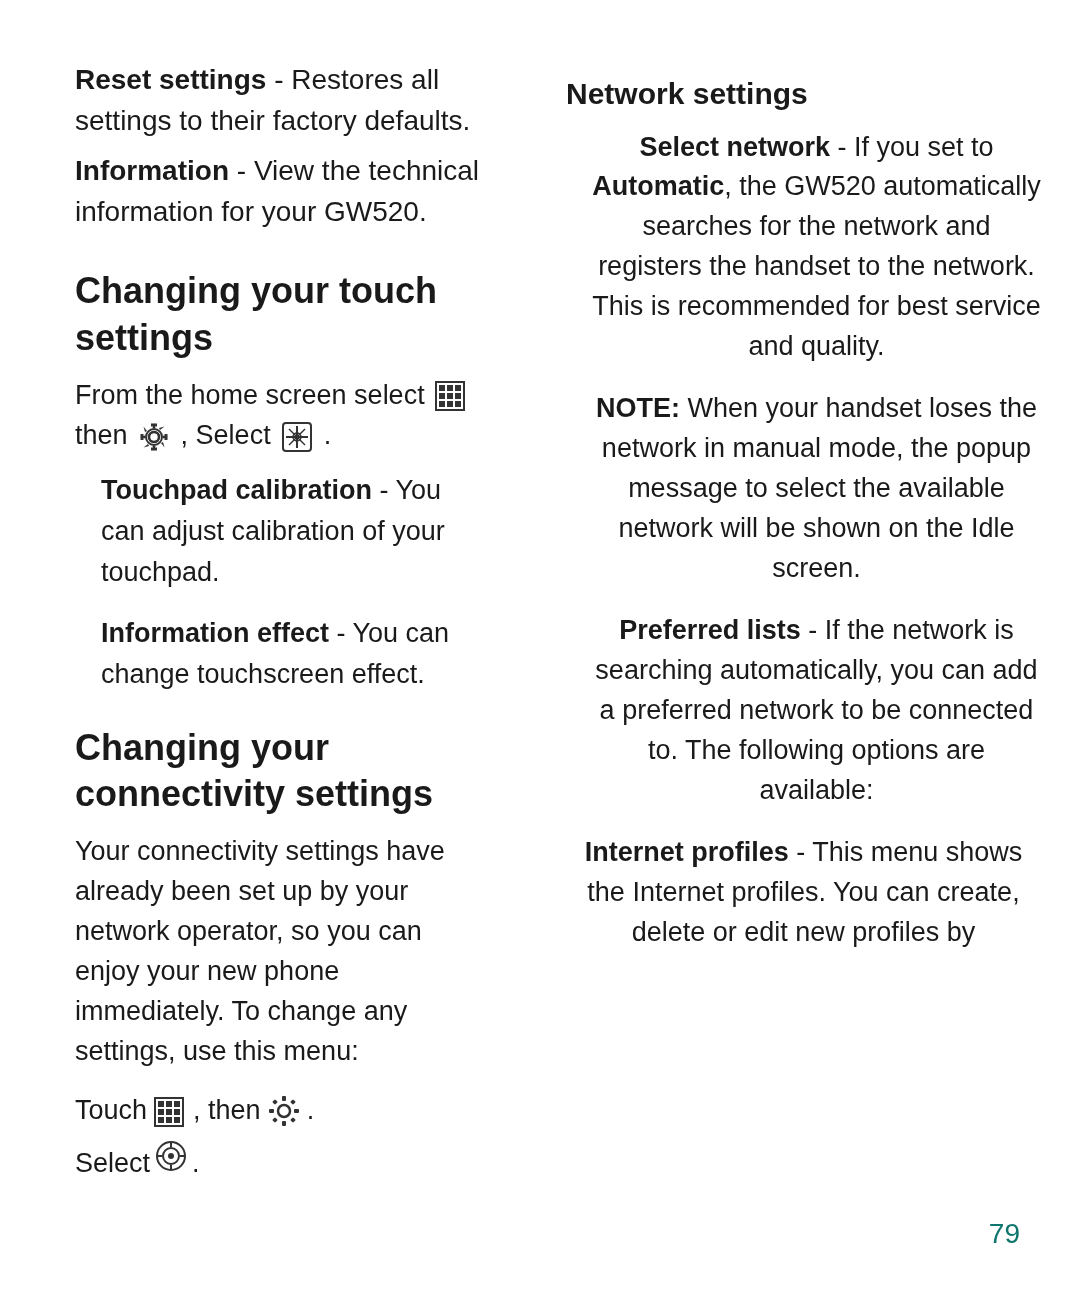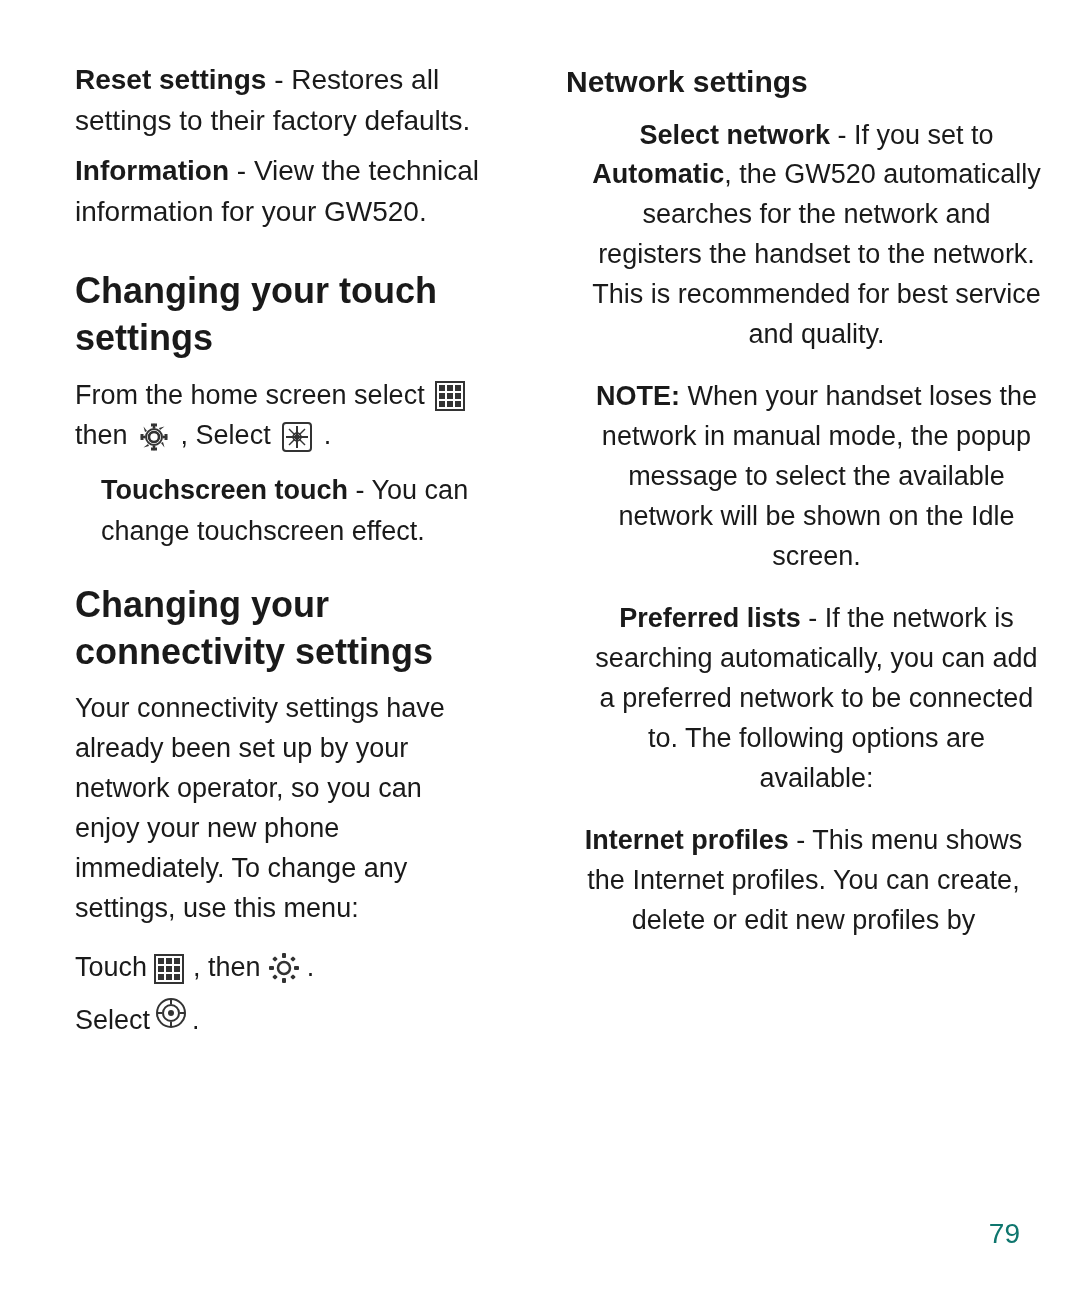--- a/index.html
+++ b/index.html
@@ -121,21 +121,21 @@
       right: 60px;
       font-size: 28px;
       font-weight: normal;
       color: #0f766e;
     }
 
     .right-section-heading {
       font-size: 30px;
       font-weight: bold;
       margin-bottom: 12px;
-      margin-top: 0;
+      margin-top: 12px;
     }
 
     .note-bold {
       font-weight: bold;
     }
 
     .right-subsection {
       margin-bottom: 22px;
       text-align: center;
     }
@@ -208,23 +208,26 @@
             <line x1="16" y1="5" x2="16" y2="27" stroke="#333" stroke-width="2"></line>
             <line x1="5" y1="16" x2="27" y2="16" stroke="#333" stroke-width="2"></line>
             <line x1="8" y1="8" x2="24" y2="24" stroke="#333" stroke-width="1.5"></line>
             <line x1="24" y1="8" x2="8" y2="24" stroke="#333" stroke-width="1.5"></line>
             <circle cx="16" cy="16" r="4" fill="none" stroke="#333" stroke-width="1.5"></circle>
           </svg>
         </span>
         <span> .</span>
       </div>
 
-
       <div class="subsection">
-        <span class="subsection-title">Touchscreen touch</span><span class="subsection-text">  - You can change touchscreen effect.</span>
+        <span class="subsection-title">Touchpad calibration</span><span class="subsection-text"> - You can adjust calibration of your touchpad.</span>
+      </div>
+
+      <div class="subsection">
+        <span class="subsection-title">Information effect</span><span class="subsection-text">  - You can change touchscreen effect.</span>
       </div>
 
       <h2 class="section-heading" style="margin-top: 30px;">Changing your connectivity settings</h2>
 
       <p class="section-body">Your connectivity settings have already been set up by your network operator, so you can enjoy your new phone immediately. To change any settings, use this menu:</p>
 
       <div style="font-size:27px; line-height:1.8; margin-top:6px;">
         <div style="display:flex; align-items:center; gap:4px; flex-wrap:nowrap;">
           <span>Touch</span>
 

